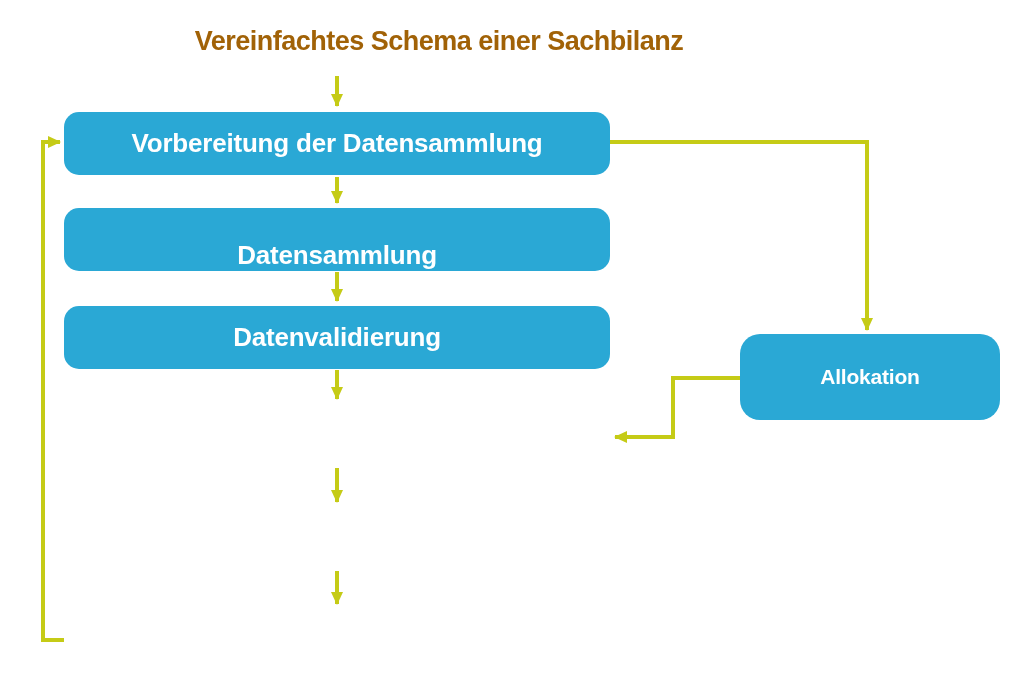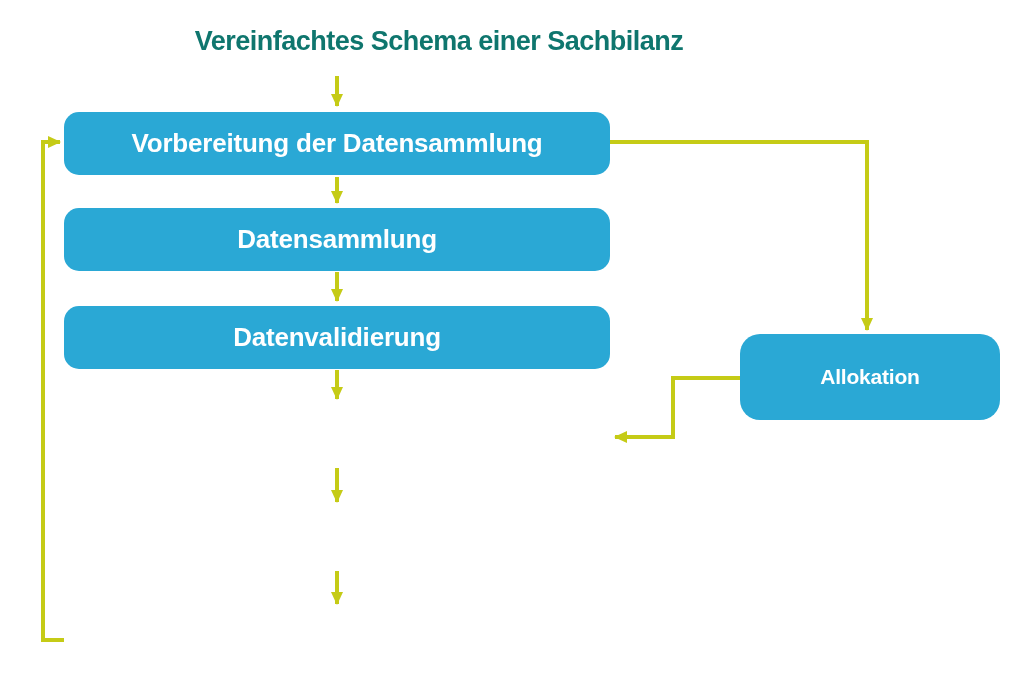--- a/index.html
+++ b/index.html
@@ -17,21 +17,21 @@
   }
   .diagram-title {
     position: absolute;
     left: 139px;
     top: 26px;
     width: 600px;
     text-align: center;
     font-size: 27px;
     font-weight: 700;
     letter-spacing: -0.5px;
-    color: #0f766e;
+    color: #a16207;
     white-space: nowrap;
   }
   .connectors {
     position: absolute;
     left: 0;
     top: 0;
   }
   .connectors polyline {
     fill: none;
     stroke: #c5cb16;
@@ -48,21 +48,21 @@
     align-items: center;
     justify-content: center;
     color: #ffffff;
     font-size: 26px;
     font-weight: 700;
     letter-spacing: -0.2px;
     text-align: center;
     white-space: nowrap;
   }
   .box-1 { top: 112px; }
-  .box-2 { top: 208px; }
+  .box-2 { top: 208px; align-items: flex-end; }
   .box-3 { top: 306px; }
   .box-4 { top: 404px; }
   .box-5 { top: 507px; }
   .box-6 { top: 609px; }
   .side-box {
     position: absolute;
     left: 740px;
     top: 334px;
     width: 260px;
     height: 86px;

